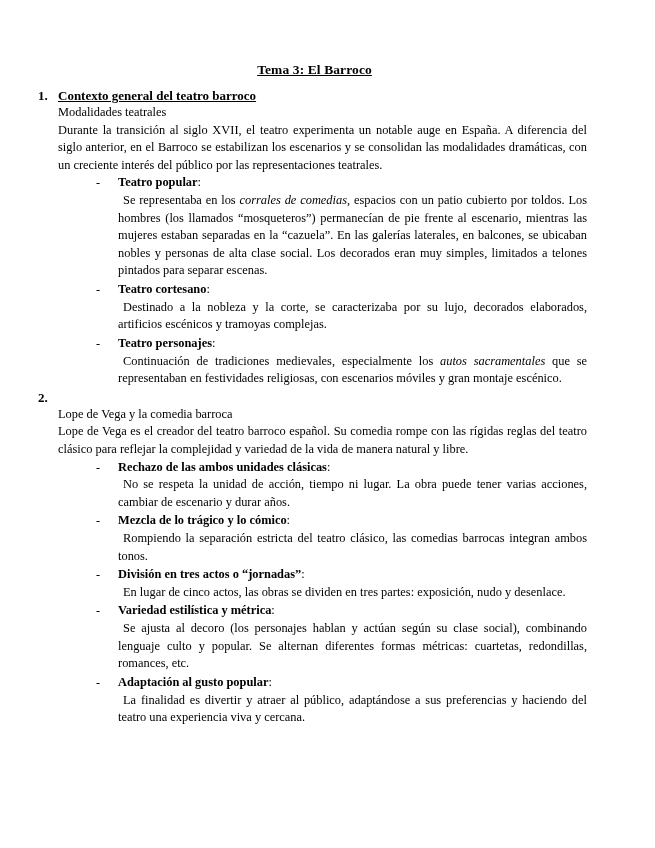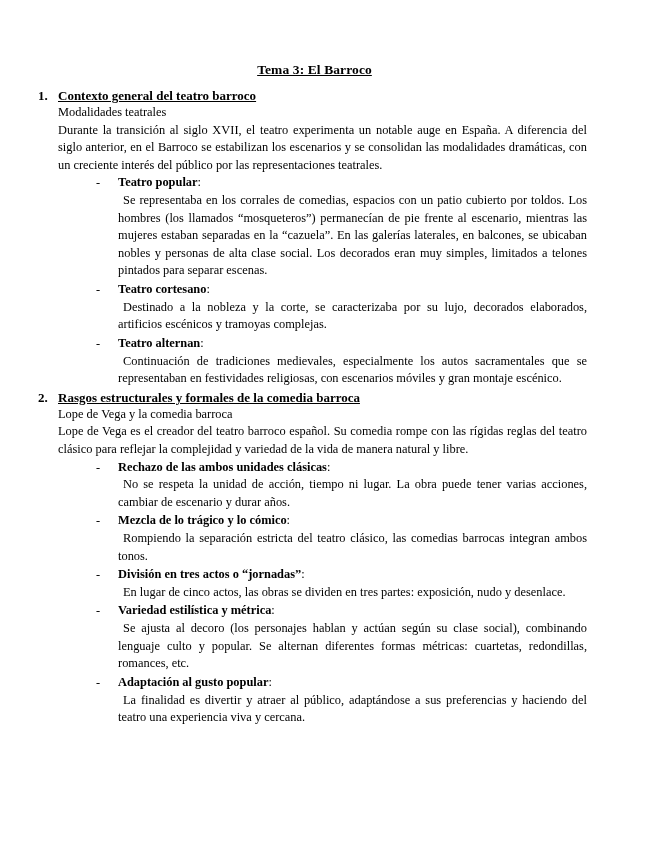--- a/index.html
+++ b/index.html
@@ -83,20 +83,21 @@
   .sub-title {
     font-weight: bold;
     text-align: center;
   }
   .sub-body {
     display: block;
     text-align: justify;
     text-indent: 5px;
   }
   .ital {
+    font-style: italic;
   }
 </style>
 </head>
 <body>
 
 <div class="page">
 
   <div class="doc-title">Tema 3: El Barroco</div>
 
   <div class="section">
@@ -114,30 +115,29 @@
         <span class="sub-title">Teatro popular</span><span>:</span>
         <span class="sub-body"><span>Se representaba en los </span><span class="ital">corrales de comedias</span><span>, espacios con un patio cubierto por toldos. Los hombres (los llamados “mosqueteros”) permanecían de pie frente al escenario, mientras las mujeres estaban separadas en la “cazuela”. En las galerías laterales, en balcones, se ubicaban nobles y personas de alta clase social. Los decorados eran muy simples, limitados a telones pintados para separar escenas.</span></span>
       </li>
       <li class="sub-item">
         <span class="dash">-</span>
         <span class="sub-title">Teatro cortesano</span><span>:</span>
         <span class="sub-body"><span>Destinado a la nobleza y la corte, se caracterizaba por su lujo, decorados elaborados, artificios escénicos y tramoyas complejas.</span><span class="ital"></span><span></span></span>
       </li>
       <li class="sub-item">
         <span class="dash">-</span>
-        <span class="sub-title">Teatro alternan</span><span>:</span>
+        <span class="sub-title">Teatro personajes</span><span>:</span>
         <span class="sub-body"><span>Continuación de tradiciones medievales, especialmente los </span><span class="ital">autos sacramentales</span><span> que se representaban en festividades religiosas, con escenarios móviles y gran montaje escénico.</span></span>
       </li>
     </ul>
   </div>
 
   <div class="section">
     <div class="section-head">
       <span class="sec-num">2.</span>
-      <span class="sec-title">Rasgos estructurales y formales de la comedia barroca</span>
     </div>
     <div class="body-block">
       <p>Lope de Vega y la comedia barroca</p>
       <p>Lope de Vega es el creador del teatro barroco español. Su comedia rompe con las rígidas reglas del teatro clásico para reflejar la complejidad y variedad de la vida de manera natural y libre.</p>
     </div>
     <ul class="sub-list">
       <li class="sub-item">
         <span class="dash">-</span>
         <span class="sub-title">Rechazo de las ambos unidades clásicas</span><span>:</span>
         <span class="sub-body"><span>No se respeta la unidad de acción, tiempo ni lugar. La obra puede tener varias acciones, cambiar de escenario y durar años.</span></span>

